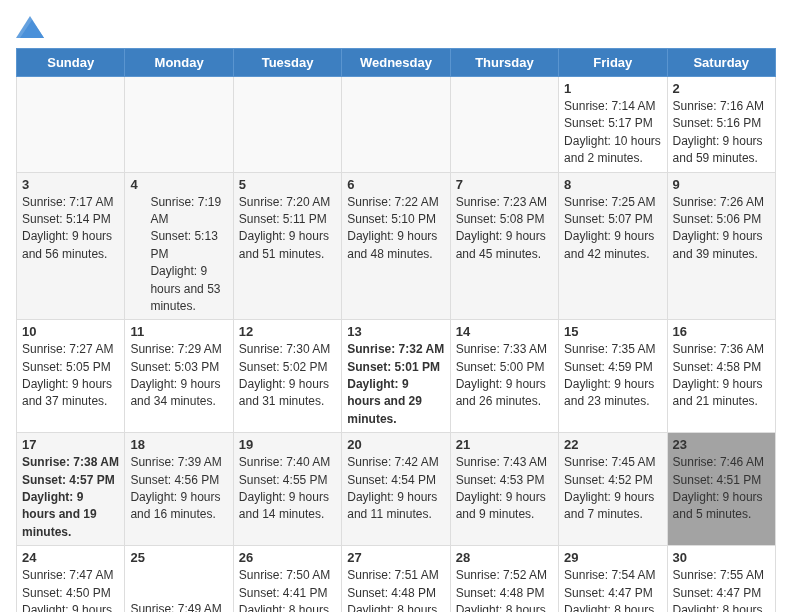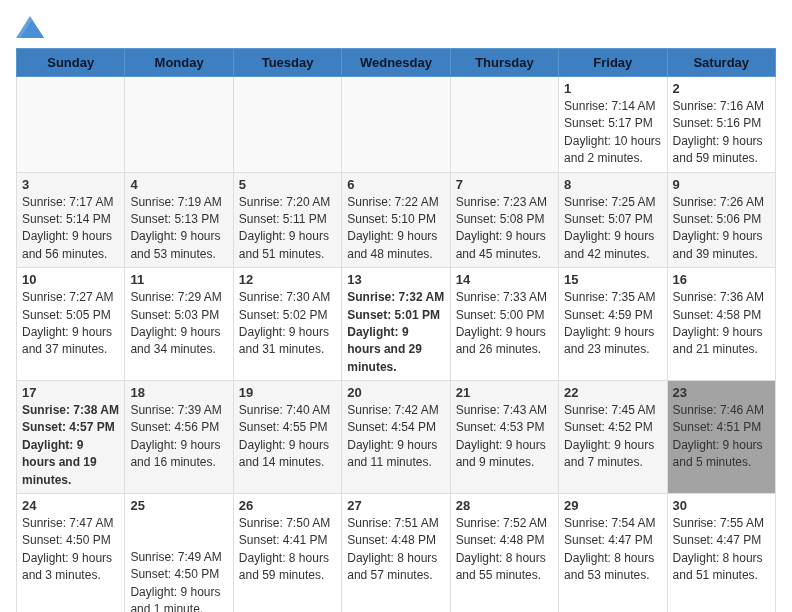--- a/index.html
+++ b/index.html
@@ -47,21 +47,21 @@
       font-size: 14px;
       color: #555;
     }
     .calendar {
       width: 100%;
       border-collapse: collapse;
       border: 1px solid #ccc;
     }
     .calendar th {
       background-color: #3d7fc1;
-      color: #0f172a;
+      color: #ffffff;
       text-align: center;
       padding: 6px 16px;
       font-size: 13px;
       border: 1px solid #5a95d0;
     }
     .calendar td {
       vertical-align: top;
       border: 1px solid #ddd;
       padding: 4px 5px;
       width: 108px;
@@ -145,21 +145,21 @@
       </tr>
       <tr>
         <td style="background-color: rgb(245, 245, 245);">
           <span class="day-number">3</span>
           <div class="day-info" style="white-space: pre-line;">Sunrise: 7:17 AM
 Sunset: 5:14 PM
 Daylight: 9 hours and 56 minutes.</div>
         </td>
         <td style="background-color: rgb(245, 245, 245);">
           <span class="day-number">4</span>
-          <div class="day-info" style="white-space: pre-line;">Sunrise: 7:19 AM
+          <div class="day-info" style="white-space: pre-line; margin-left: 20px;">Sunrise: 7:19 AM
 Sunset: 5:13 PM
 Daylight: 9 hours and 53 minutes.</div>
         </td>
         <td style="background-color: rgb(245, 245, 245);">
           <span class="day-number">5</span>
           <div class="day-info" style="white-space: pre-line;">Sunrise: 7:20 AM
 Sunset: 5:11 PM
 Daylight: 9 hours and 51 minutes.</div>
         </td>
         <td style="background-color: rgb(245, 245, 245);">

